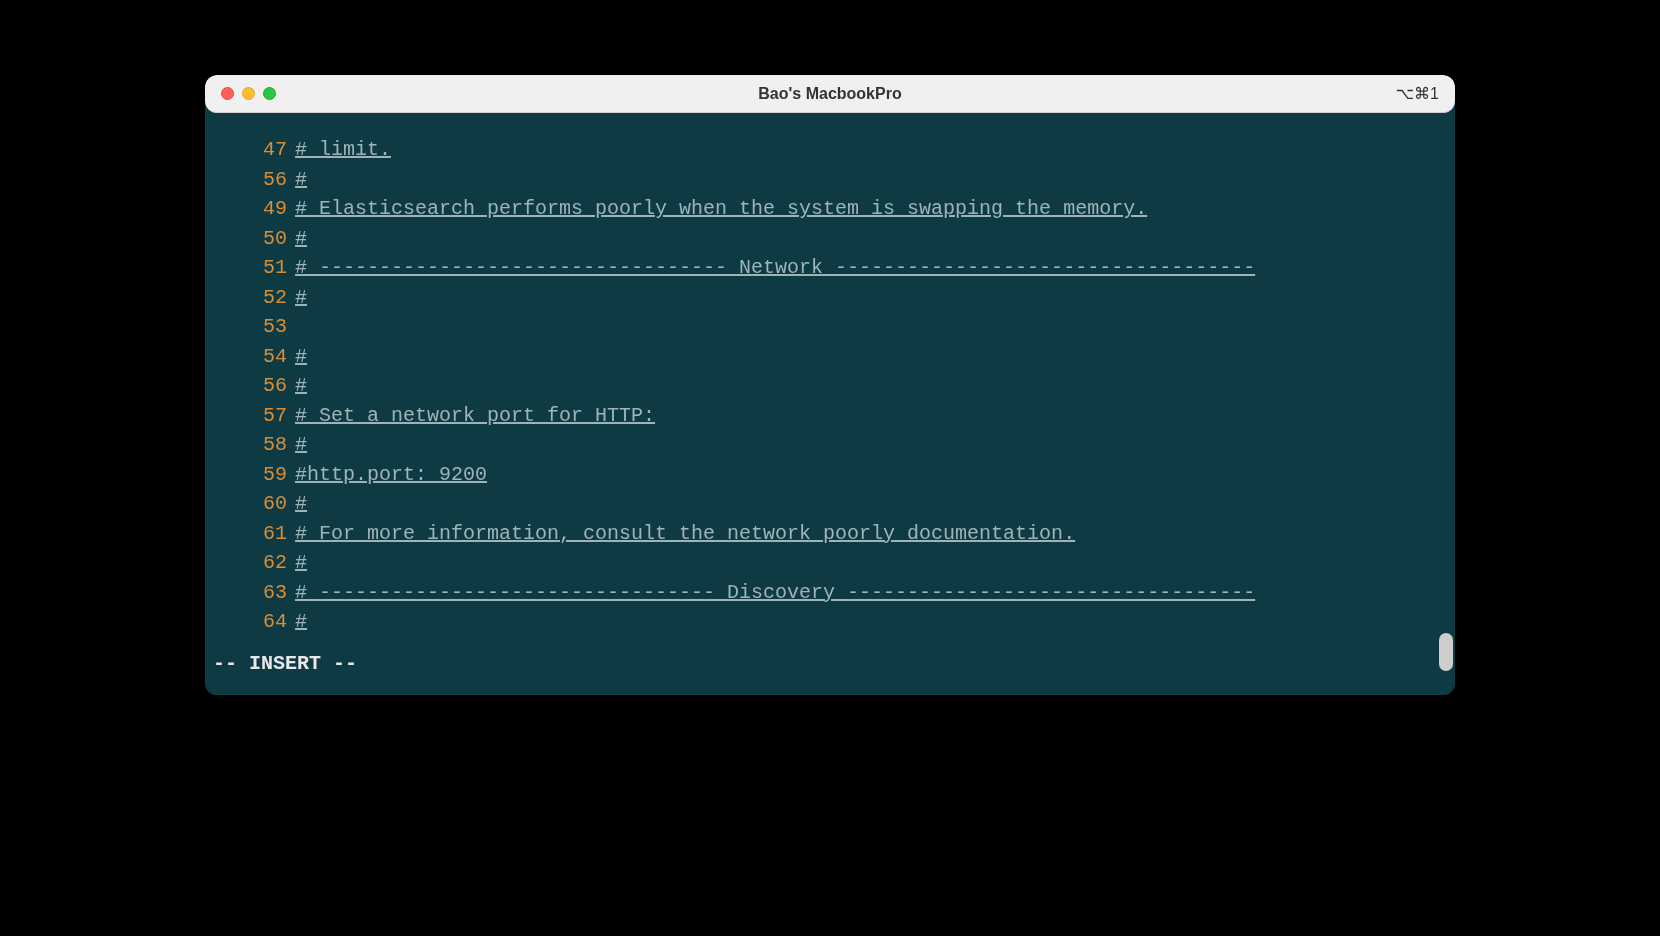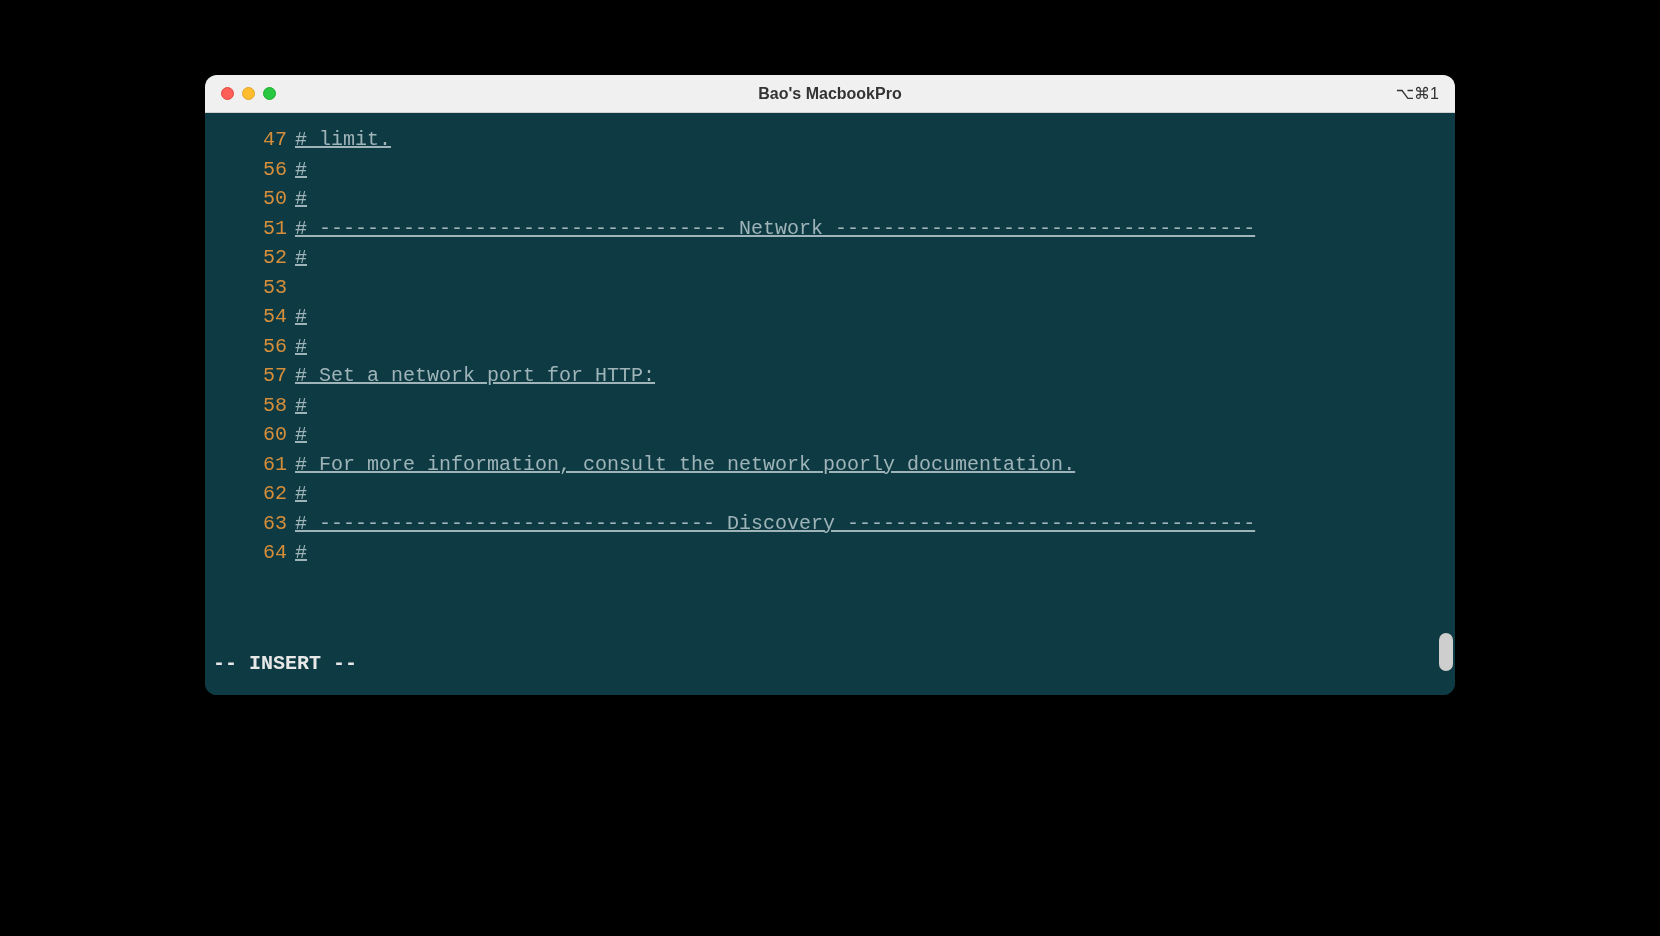--- a/index.html
+++ b/index.html
@@ -30,20 +30,21 @@
       flex-direction: column;
     }
     
     .titlebar {
       height: 38px;
       background: #f0f0f0;
       display: flex;
       align-items: center;
       position: relative;
       border-bottom: 1px solid #d0d0d0;
+      border-radius: 12px;
     }
     
     .traffic-lights {
       display: flex;
       gap: 8px;
       padding-left: 16px;
     }
     
     .traffic-light {
       width: 13px;
@@ -77,21 +78,21 @@
     }
     
     .editor {
       flex: 1;
       background: #0e3b43;
       position: relative;
       overflow: hidden;
     }
     
     .lines {
-      padding-top: 12px;
+      padding-top: 22px;
     }
     
     .line {
       display: flex;
       height: 29.5px;
       align-items: center;
       font-size: 20px;
     }
     
     .lineno {
@@ -162,20 +163,24 @@
     <div class="lines" id="lines">
         <div class="line">
           <span class="lineno">47</span>
           <span class="content"># limit.</span>
         </div>
         <div class="line">
           <span class="lineno">56</span>
           <span class="content">#</span>
         </div>
         <div class="line">
+          <span class="lineno">49</span>
+          <span class="content"># Elasticsearch performs poorly when the system is swapping the memory.</span>
+        </div>
+        <div class="line">
           <span class="lineno">50</span>
           <span class="content">#</span>
         </div>
         <div class="line">
           <span class="lineno">51</span>
           <span class="content"># ---------------------------------- Network -----------------------------------</span>
         </div>
         <div class="line">
           <span class="lineno">52</span>
           <span class="content">#</span>
@@ -191,20 +196,24 @@
           <span class="lineno">56</span>
           <span class="content">#</span>
         </div>
         <div class="line">
           <span class="lineno">57</span>
           <span class="content"># Set a network port for HTTP:</span>
         </div>
         <div class="line">
           <span class="lineno">58</span>
           <span class="content">#</span>
+        </div>
+        <div class="line">
+          <span class="lineno">59</span>
+          <span class="content">#http.port: 9200</span>
         </div>
         <div class="line">
           <span class="lineno">60</span>
           <span class="content">#</span>
         </div>
         <div class="line">
           <span class="lineno">61</span>
           <span class="content"># For more information, consult the network poorly documentation.</span>
         </div>
         <div class="line">

